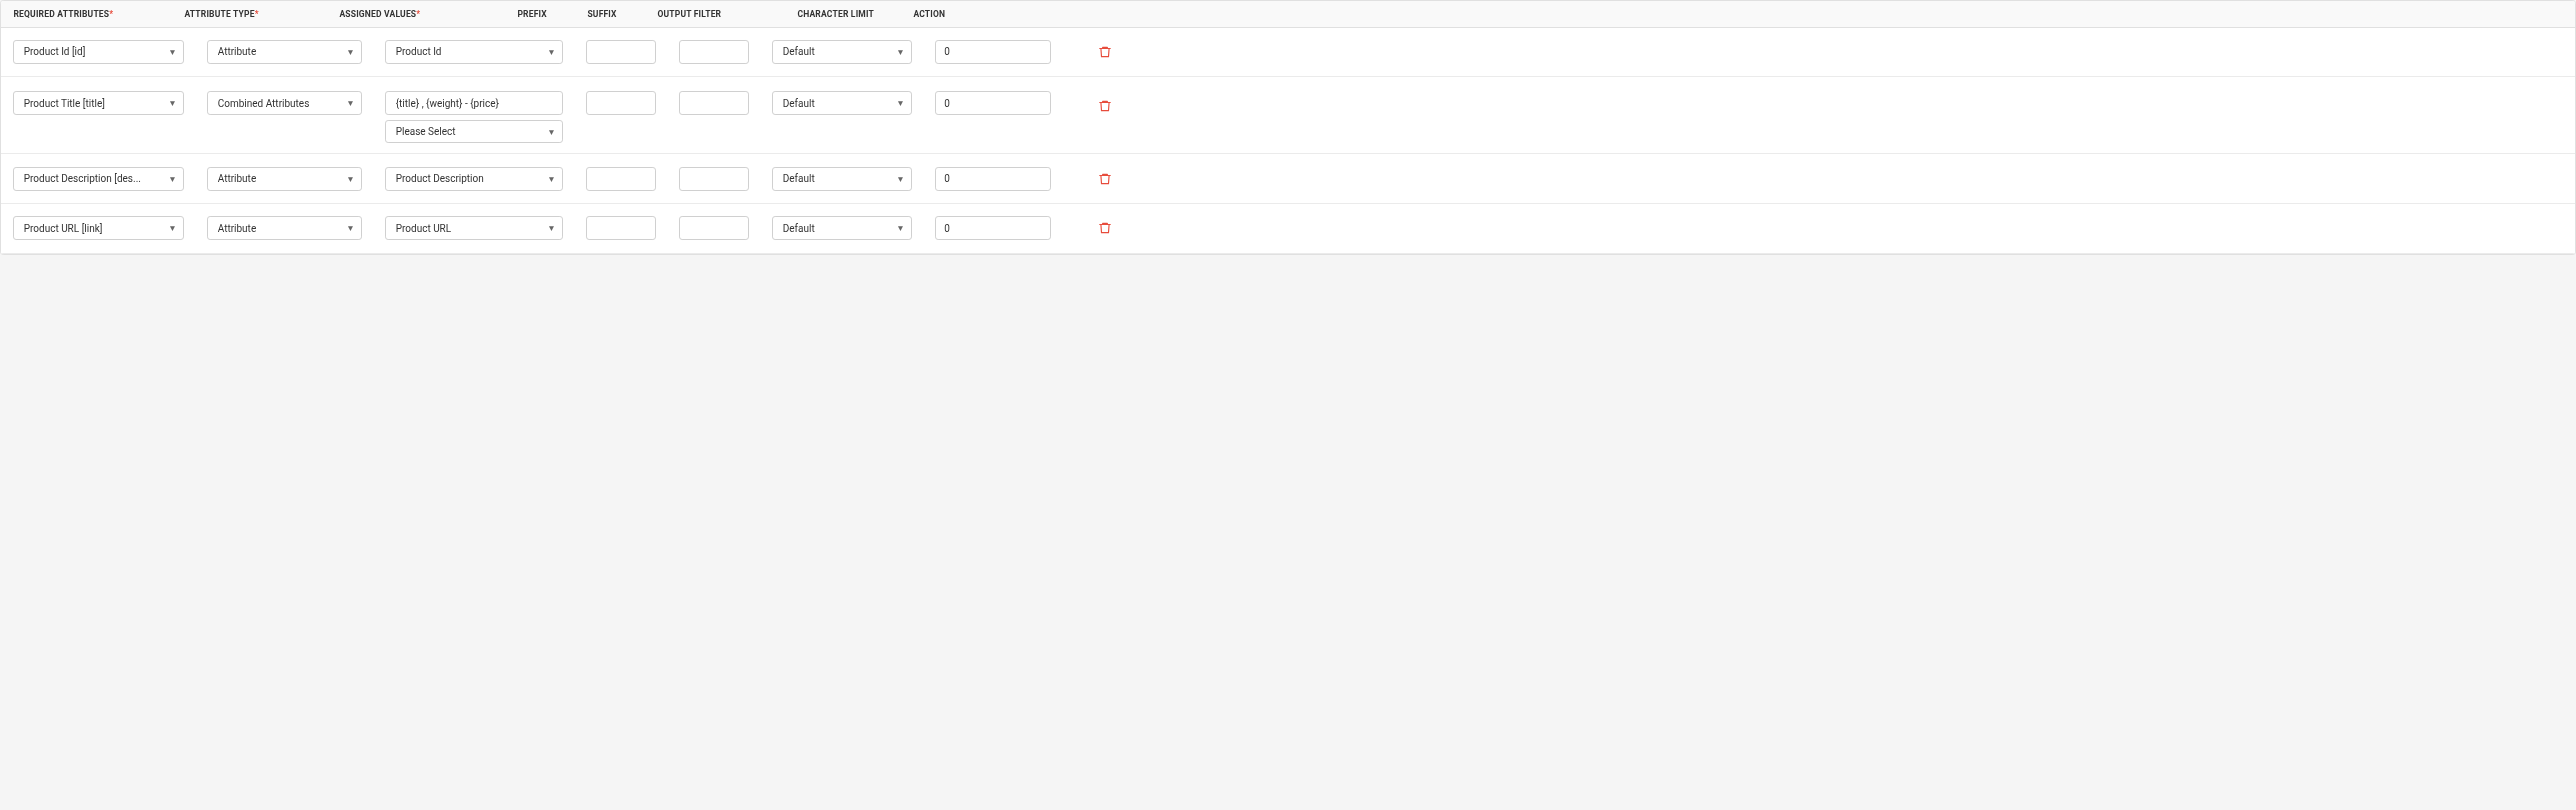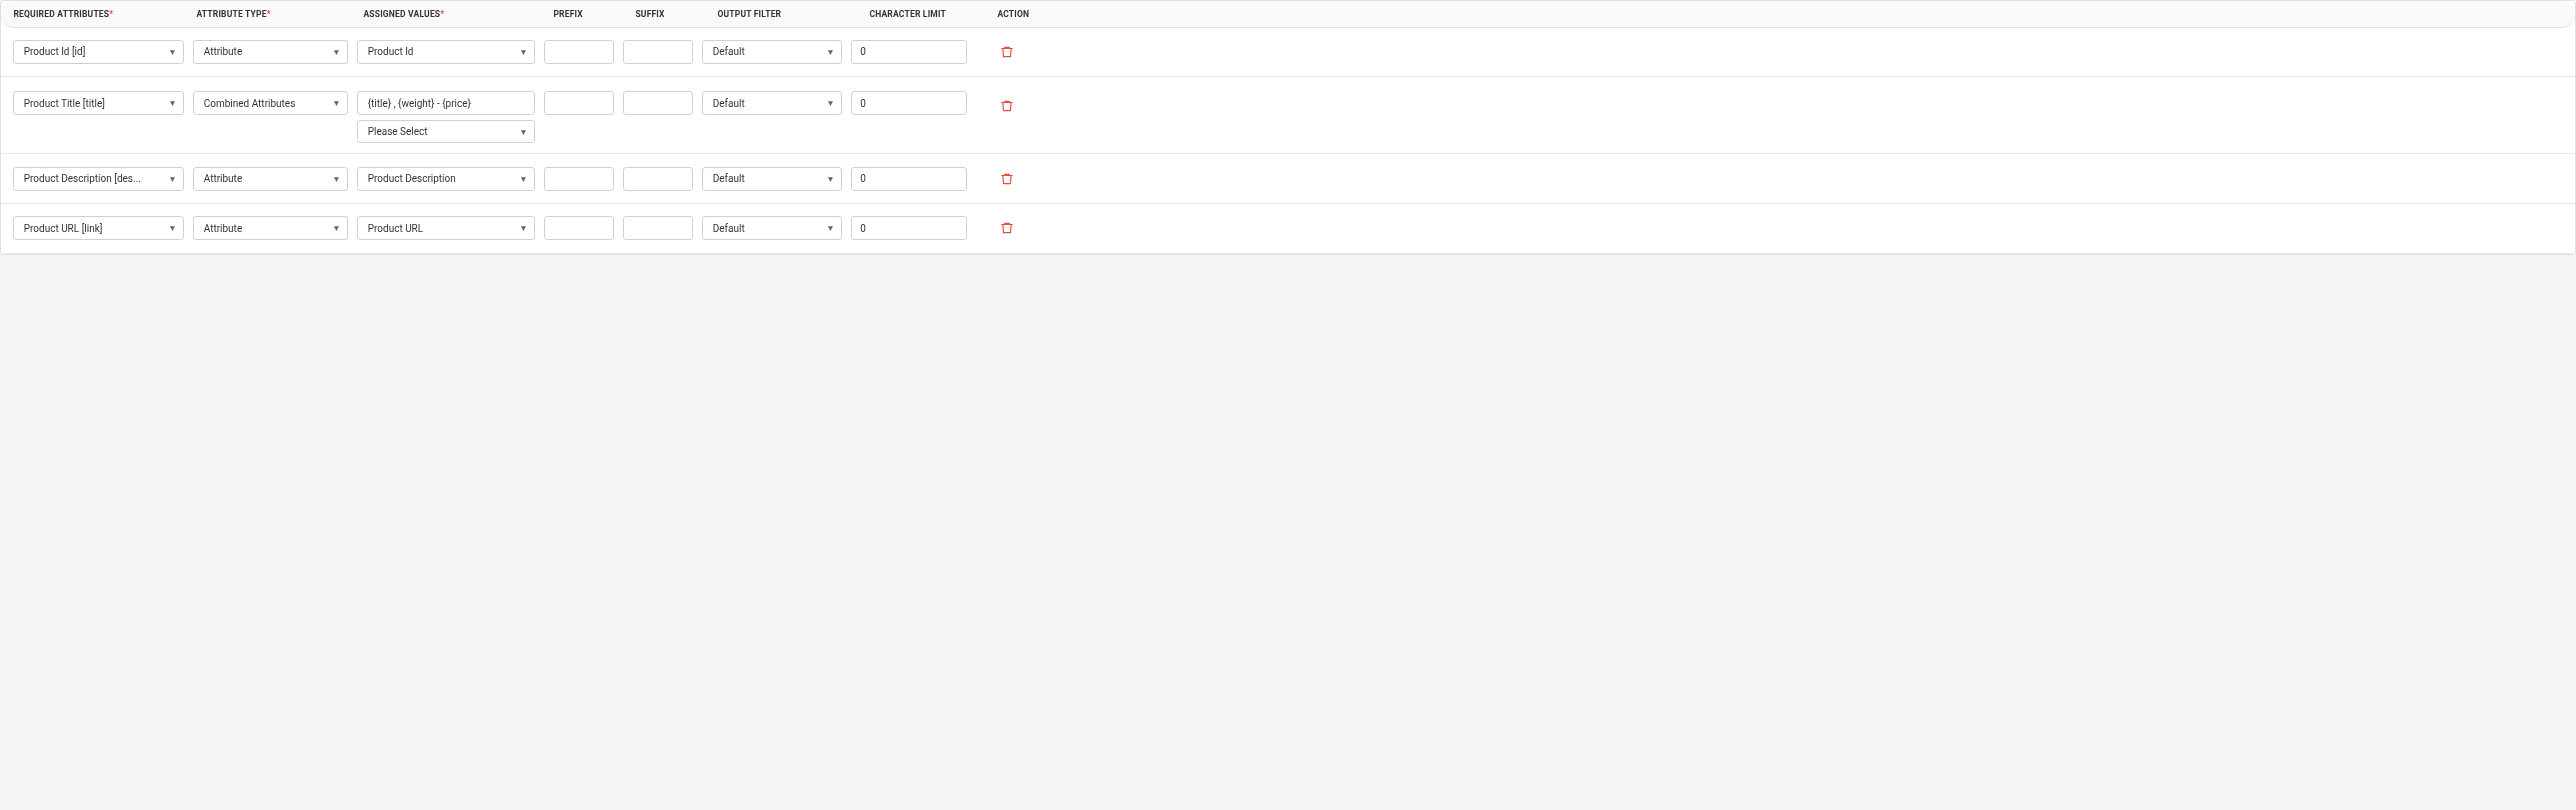--- a/index.html
+++ b/index.html
@@ -22,38 +22,37 @@
       overflow: hidden;
       margin: 0;
     }
 
     .table-header {
       display: grid;
       grid-template-columns: 171px 155px 178px 70px 70px 140px 116px 62px;
       background: #f9f9f9;
       border-bottom: 0.8px solid #e0e0e0;
       padding: 7.8px 12.4px;
-      gap: 12px;
-      border-radius: 13px;
+      gap: 0;
     }
 
     .header-cell {
       font-size: 8.5px;
       font-weight: 700;
       color: #333;
       text-transform: uppercase;
       letter-spacing: 0.2px;
     }
 
     .table-row {
       display: grid;
       grid-template-columns: 171px 155px 178px 70px 70px 140px 116px 62px;
       border-bottom: 0.8px solid #ebebeb;
       padding: 12.4px 12.4px;
-      gap: 9px;
+      gap: 23px;
       align-items: center;
       background: #fff;
     }
 
     .table-row.multi-value {
       align-items: start;
       padding-top: 14px;
       padding-bottom: 10px;
     }
 

